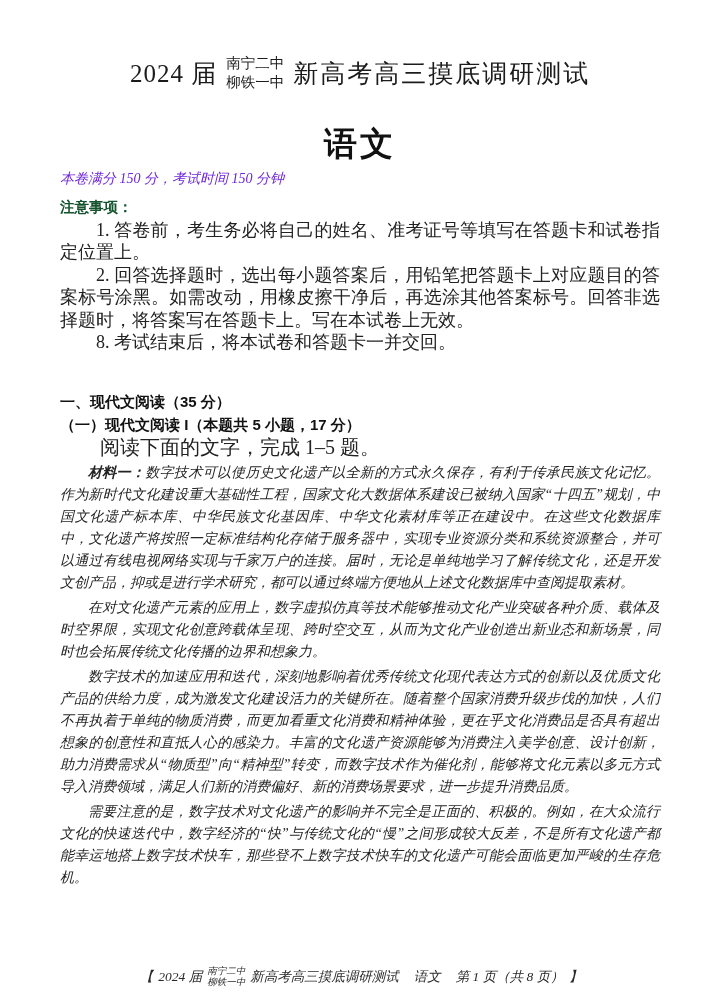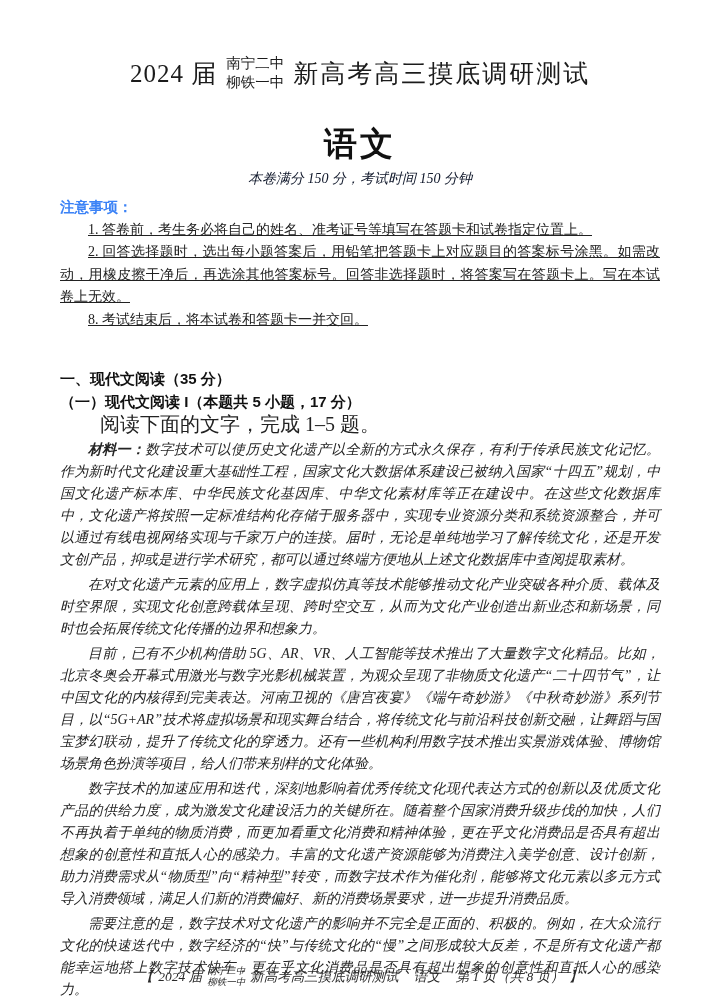--- a/index.html
+++ b/index.html
@@ -50,43 +50,42 @@
     font-family: "Liberation Sans", "DejaVu Sans", sans-serif;
     font-weight: bold;
     font-size: 33px;
     line-height: 36px;
     letter-spacing: 3px;
     color: #111111;
   }
 
   .exam-info {
     margin-top: 8px;
-    text-align: center;
+    text-align: left;
     font-style: italic;
     font-size: 14px;
     line-height: 18px;
-    color: #0f172a;
+    color: #6d28d9;
   }
 
   
   .notice { margin-top: 8px; }
   .notice-head {
     font-family: "Liberation Sans", "DejaVu Sans", sans-serif;
     font-weight: bold;
     font-size: 14.5px;
     line-height: 22.5px;
-    color: #3b82f6;
+    color: #14532d;
   }
   .notice-item {
     margin: 0;
-    font-size: 14px;
+    font-size: 18px;
     line-height: 22.5px;
     text-indent: 2em;
     text-align: justify;
-    text-decoration: underline;
   }
 
   
   .section-block { margin-top: 36px; }
   .part-heading, .subpart-heading {
     margin: 0;
     font-family: "Liberation Sans", "DejaVu Sans", sans-serif;
     font-weight: bold;
     font-size: 15px;
     line-height: 23px;
@@ -166,23 +165,22 @@
 
   <div class="section-block">
     <h2 class="part-heading">一、现代文阅读（35 分）</h2>
     <h3 class="subpart-heading">（一）现代文阅读 I（本题共 5 小题，17 分）</h3>
     <p class="instruction">阅读下面的文字，完成 1–5 题。</p>
   </div>
 
   <div class="passage">
     <p class="para"><span class="material-label">材料一：</span><span>数字技术可以使历史文化遗产以全新的方式永久保存，有利于传承民族文化记忆。作为新时代文化建设重大基础性工程，国家文化大数据体系建设已被纳入国家“十四五”规划，中国文化遗产标本库、中华民族文化基因库、中华文化素材库等正在建设中。在这些文化数据库中，文化遗产将按照一定标准结构化存储于服务器中，实现专业资源分类和系统资源整合，并可以通过有线电视网络实现与千家万户的连接。届时，无论是单纯地学习了解传统文化，还是开发文创产品，抑或是进行学术研究，都可以通过终端方便地从上述文化数据库中查阅提取素材。</span></p>
     <p class="para">在对文化遗产元素的应用上，数字虚拟仿真等技术能够推动文化产业突破各种介质、载体及时空界限，实现文化创意跨载体呈现、跨时空交互，从而为文化产业创造出新业态和新场景，同时也会拓展传统文化传播的边界和想象力。</p>
-    <p class="para">目前，已有不少机构借助 5G、AR、VR、人工智能等技术推出了大量数字文化精品。比如，北京冬奥会开幕式用激光与数字光影机械装置，为观众呈现了非物质文化遗产“二十四节气”，让中国文化的内核得到完美表达。河南卫视的《唐宫夜宴》《端午奇妙游》《中秋奇妙游》系列节目，以“5G+AR”技术将虚拟场景和现实舞台结合，将传统文化与前沿科技创新交融，让舞蹈与国宝梦幻联动，提升了传统文化的穿透力。还有一些机构利用数字技术推出实景游戏体验、博物馆场景角色扮演等项目，给人们带来别样的文化体验。</p>
     <p class="para">数字技术的加速应用和迭代，深刻地影响着优秀传统文化现代表达方式的创新以及优质文化产品的供给力度，成为激发文化建设活力的关键所在。随着整个国家消费升级步伐的加快，人们不再执着于单纯的物质消费，而更加看重文化消费和精神体验，更在乎文化消费品是否具有超出想象的创意性和直抵人心的感染力。丰富的文化遗产资源能够为消费注入美学创意、设计创新，助力消费需求从“物质型”向“精神型”转变，而数字技术作为催化剂，能够将文化元素以多元方式导入消费领域，满足人们新的消费偏好、新的消费场景要求，进一步提升消费品质。</p>
-    <p class="para">需要注意的是，数字技术对文化遗产的影响并不完全是正面的、积极的。例如，在大众流行文化的快速迭代中，数字经济的“快”与传统文化的“慢”之间形成较大反差，不是所有文化遗产都能幸运地搭上数字技术快车，更在乎文化消费品是否具有超出想象的创意性和直抵人心的感染力。</p>
+    <p class="para">需要注意的是，数字技术对文化遗产的影响并不完全是正面的、积极的。例如，在大众流行文化的快速迭代中，数字经济的“快”与传统文化的“慢”之间形成较大反差，不是所有文化遗产都能幸运地搭上数字技术快车，那些登不上数字技术快车的文化遗产可能会面临更加严峻的生存危机。</p>
   </div>
 
   <footer class="page-footer">
     <span>【</span>
     <span>2024 届</span>
     <span class="f-schools">
       <span>南宁二中</span>
       <span>柳铁一中</span>
     </span>
     <span>新高考高三摸底调研测试</span>

